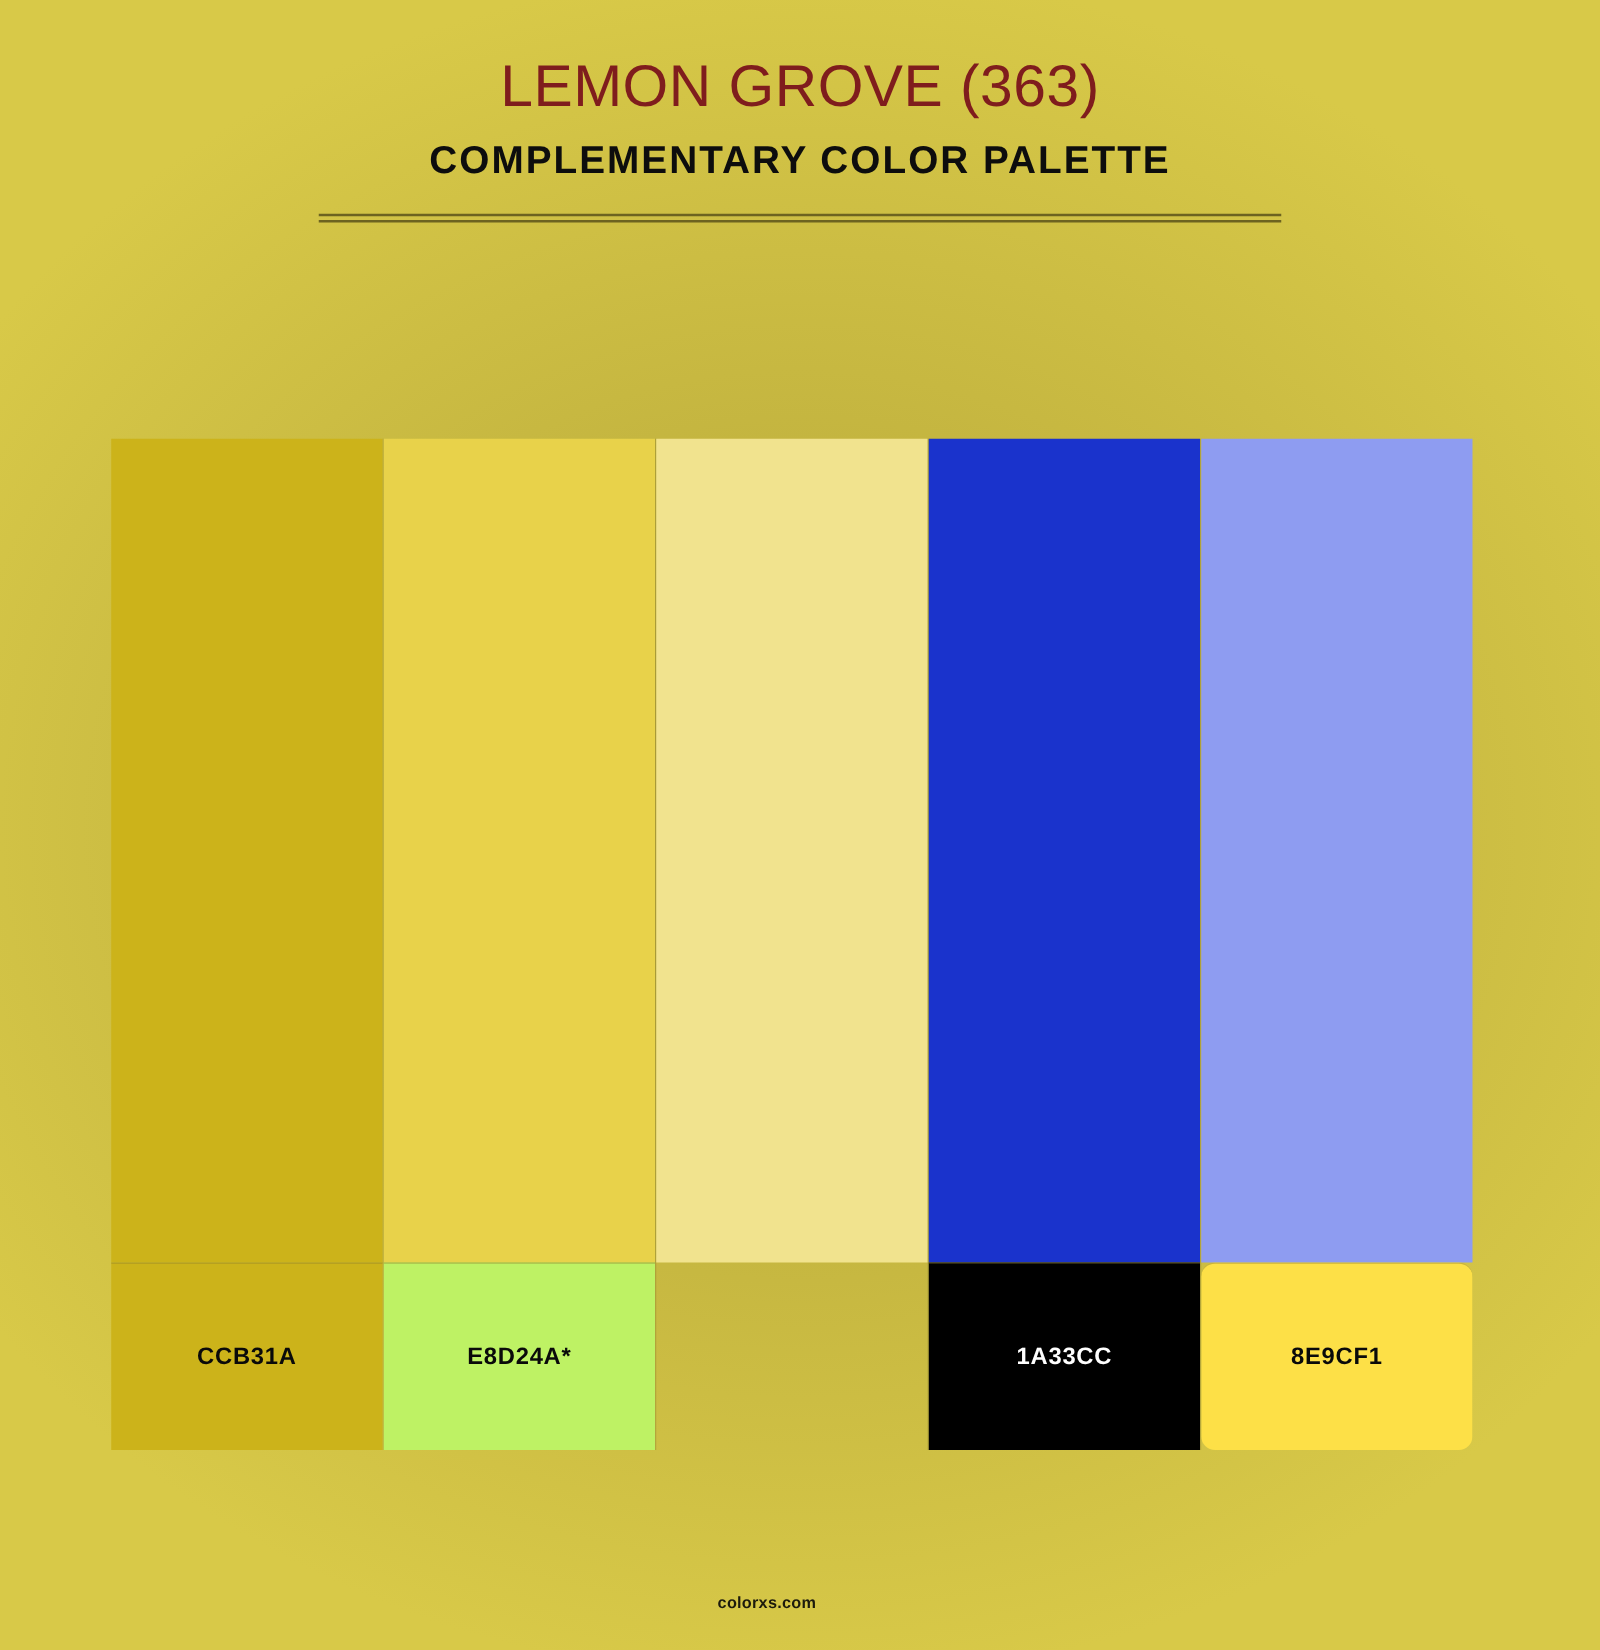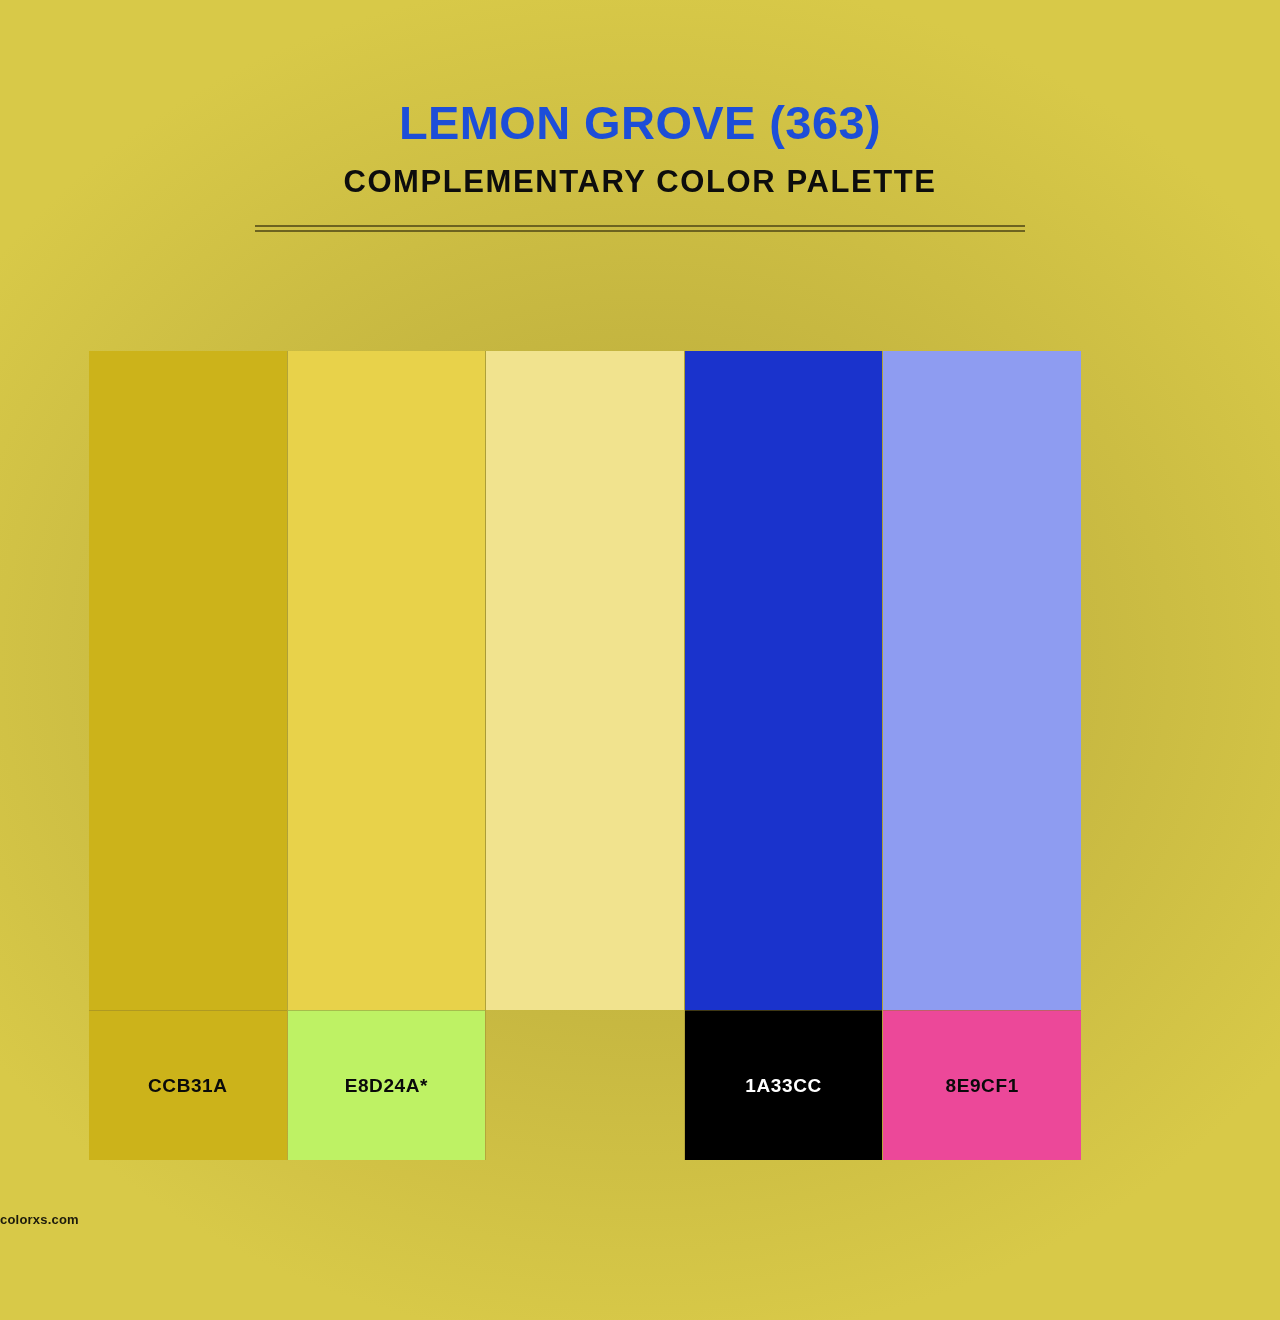--- a/index.html
+++ b/index.html
@@ -32,24 +32,24 @@
   
   .header {
     position: absolute;
     top: 0;
     left: 0;
     width: 1280px;
     text-align: center;
   }
 
   .title {
-    margin-top: 98px;
+    margin-top: 44px;
     font-size: 47px;
-    font-weight: bold;
-    color: #1d4ed8;
+    font-weight: normal;
+    color: #7f1d1d;
     letter-spacing: 0.4px;
     line-height: 1.05;
     font-stretch: condensed;
   }
 
   .subtitle {
     margin-top: 18px;
     font-size: 31px;
     font-weight: bold;
     color: #0d0d0d;
@@ -69,21 +69,21 @@
   }
   .divider .rule.second {
     margin-top: 3px;
   }
 
   
   .palette {
     position: absolute;
     left: 89px;
     top: 351px;
-    width: 992px;
+    width: 1089px;
     height: 809px;
     display: flex;
     flex-direction: row;
   }
 
   .swatch-col {
     position: relative;
     flex: 1 1 0;
     display: flex;
     flex-direction: column;
@@ -112,22 +112,23 @@
     font-weight: bold;
     letter-spacing: 0.6px;
     text-align: center;
     line-height: 1;
   }
 
   
   .footer {
     position: absolute;
     left: 0;
-    top: 1212px;
+    top: 1274px;
     width: 1227px;
+    text-align: center;
     font-size: 13px;
     font-weight: bold;
     color: #1c1a0c;
     letter-spacing: 0.2px;
   }
 </style>
 </head>
 <body style="background-color: rgb(216, 201, 72); background-image: radial-gradient(62% 52%, rgb(187, 172, 60) 0%, rgb(187, 172, 60) 20%, rgb(216, 201, 72) 100%);">
 
 <div class="page">
@@ -164,21 +165,21 @@
     <div class="swatch-col">
       <div class="swatch-block" style="background: rgb(26, 51, 204);"></div>
       <div class="swatch-label" style="background: #000000;">
         <span style="color: rgb(255, 255, 255);">1A33CC</span>
       </div>
     </div>
 
 
     <div class="swatch-col">
       <div class="swatch-block" style="background: rgb(142, 156, 241);"></div>
-      <div class="swatch-label" style="background: #ec4899;">
+      <div class="swatch-label" style="background: #fde047; border-radius: 11px;">
         <span style="color: rgb(10, 10, 10);">8E9CF1</span>
       </div>
     </div>
 
   </div>
 
   <div class="footer">colorxs.com</div>
 
 </div>
 

